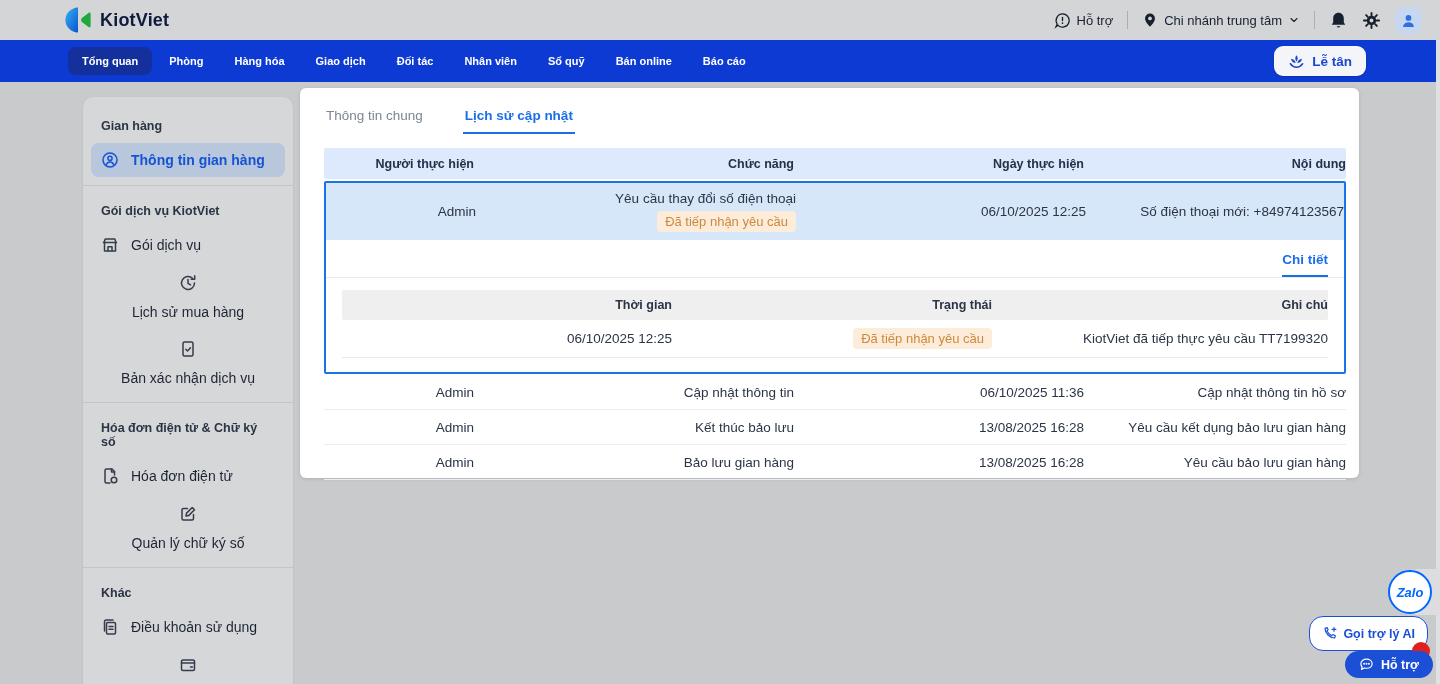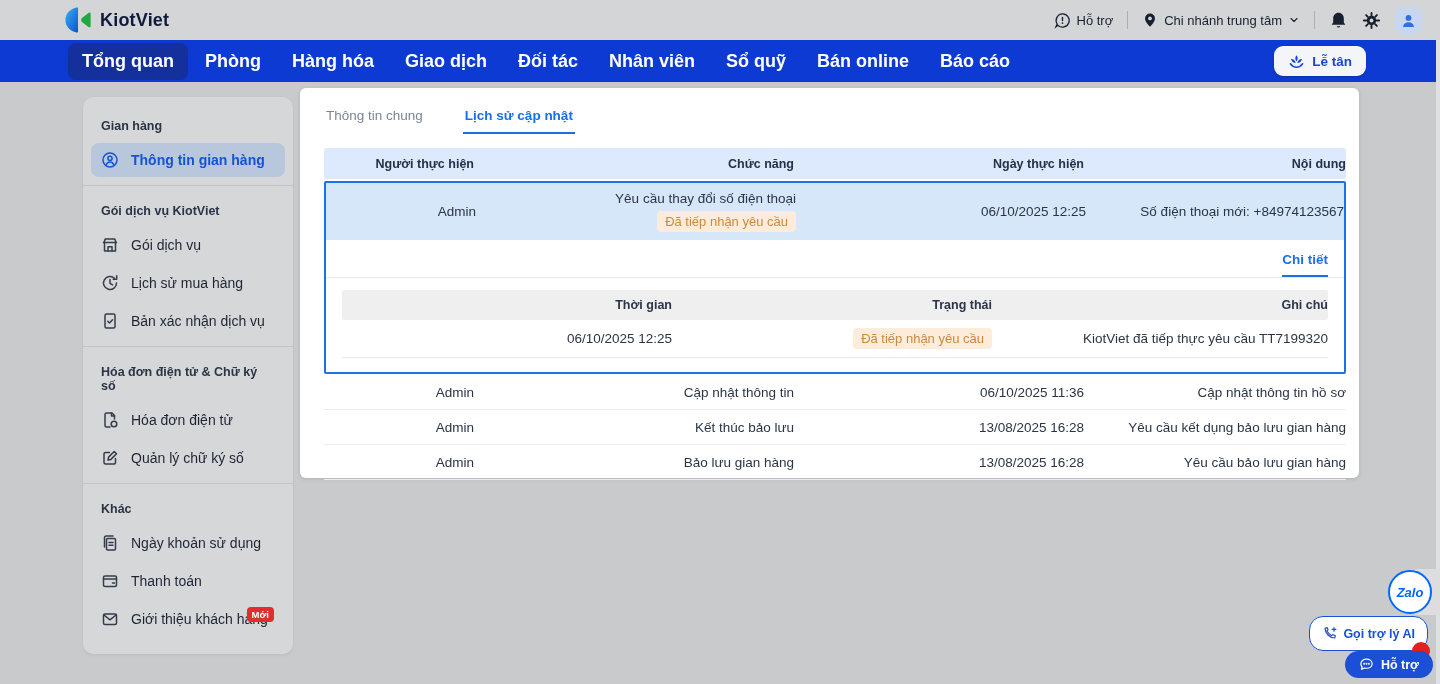--- a/index.html
+++ b/index.html
@@ -12,32 +12,32 @@
   .logo { display:flex; align-items:center; gap:8px; cursor:pointer; }
   .logo-text { font-size:18px; font-weight:800; color:#101a3c; letter-spacing:.2px; }
   .tb-right { display:flex; align-items:center; gap:14px; }
   .tb-item { display:flex; align-items:center; gap:6px; font-size:13px; color:#16202f; cursor:pointer; }
   .tb-div { width:1px; height:18px; background:#adaeb1; }
   .tb-icon-btn { background:none; border:none; cursor:pointer; display:flex; align-items:center; }
   .avatar { width:27px; height:27px; border-radius:8px; background:#c6d7ef; display:flex; align-items:center; justify-content:center; cursor:pointer; border:none; }
 
   
   .navbar { height:42px; background:#0d3ad2; display:flex; align-items:center; padding:0 74px 0 68px; gap:3px; }
-  .nav-item { color:#ffffff; font-size:18px; font-weight:700; padding:8px 14px; border-radius:8px; cursor:pointer; white-space:nowrap; }
+  .nav-item { color:#ffffff; font-size:11px; font-weight:700; padding:8px 14px; border-radius:8px; cursor:pointer; white-space:nowrap; }
   .nav-item.active { background:#13309c; }
   .reception-btn { margin-left:auto; background:#f3f5f9; border:none; border-radius:9px; height:30px; padding:0 14px; display:flex; align-items:center; gap:7px; color:#1a46d0; font-size:13.5px; font-weight:700; cursor:pointer; box-shadow:0 1px 2px rgba(0,0,0,.2); }
 
   
   .content { position:relative; height:602px; }
   .sidebar { position:absolute; left:83px; top:15px; width:210px; background:#d6d7d9; border-radius:10px; padding:4px 0 10px; box-shadow:0 1px 3px rgba(0,0,0,.08); }
   .sb-section { padding:6px 0 8px; }
   .sb-section + .sb-section { border-top:1px solid #c3c4c7; }
   .sb-header { font-size:12.5px; font-weight:700; color:#2b3445; padding:12px 18px 10px; }
   .sb-item { display:flex; align-items:center; gap:12px; margin:0 8px; padding:8px 10px; border-radius:8px; font-size:14px; color:#1d2534; cursor:pointer; position:relative; }
-  .sb-item + .sb-item { margin-top:4px; }
+  .sb-item + .sb-item { margin-top:4px;flex-direction:column; }
   .sb-item.active { background:#b9c7dc; color:#1553d6; font-weight:700; }
   .sb-item.active svg * { stroke:#1553d6; }
   .sb-icon { width:18px; height:18px; flex:0 0 18px; }
   .new-badge { position:absolute; right:-6px; top:-4px; background:#e12d2d; color:#fff; font-size:9.5px; font-weight:700; padding:2px 5px; border-radius:4px; }
   .sb-label-wrap { position:relative; }
 
   
   .card { position:absolute; left:300px; top:6px; width:1059px; height:390px; background:#ffffff; border-radius:6px; box-shadow:0 1px 4px rgba(0,0,0,.12); padding:16px 10px 0 24px;text-align:right; }
   .tabs { display:flex; gap:26px; padding-left:0; margin-bottom:14px; }
   .tab { font-size:13.5px; color:#7d8694; padding:4px 2px 9px; cursor:pointer; }
@@ -223,21 +223,21 @@
     </div>
 
     <div class="sb-section">
       <div class="sb-header">Khác</div>
       <div class="sb-item">
         <svg class="sb-icon" viewBox="0 0 18 18" fill="none" stroke="#343c4b" stroke-width="1.5" stroke-linecap="round" stroke-linejoin="round">
           <rect x="5.5" y="4.5" width="9" height="11.5" rx="1.2"></rect>
             <path d="M3.5 13 V3.8 A1.8 1.8 0 0 1 5.3 2 H12"></path>
             <path d="M8 8.5 h4 M8 11.2 h4"></path>
         </svg>
-        <span>Ngày khoản sử dụng</span>
+        <span>Điều khoản sử dụng</span>
       </div>
       <div class="sb-item">
         <svg class="sb-icon" viewBox="0 0 18 18" fill="none" stroke="#343c4b" stroke-width="1.5" stroke-linecap="round" stroke-linejoin="round">
           <rect x="2.5" y="4" width="13" height="10.5" rx="1.5"></rect>
             <path d="M2.5 7 h13"></path>
             <path d="M11.5 11 h2"></path>
         </svg>
         <span>Thanh toán</span>
       </div>
       <div class="sb-item">

